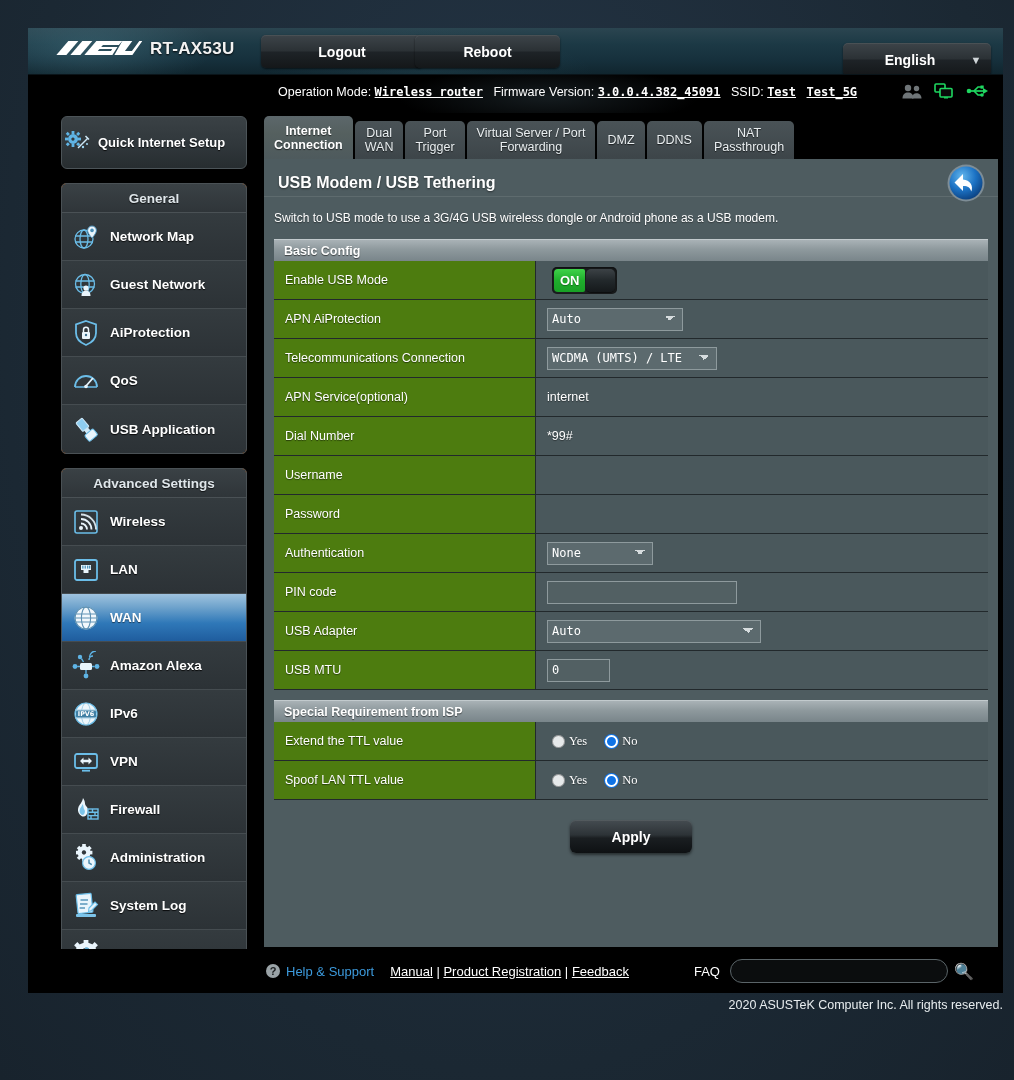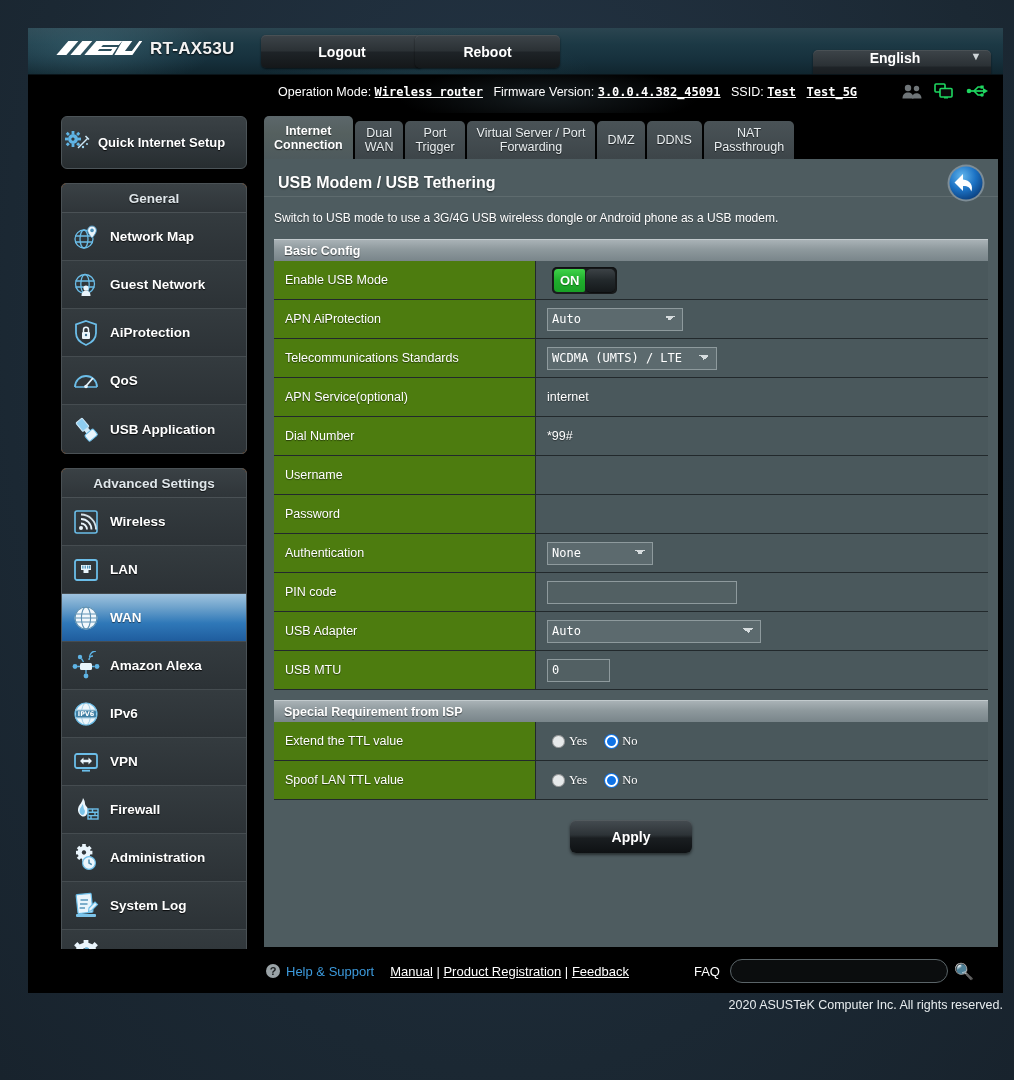--- a/index.html
+++ b/index.html
@@ -61,26 +61,26 @@
     color: #ffffff;
     font-size: 14px; font-weight: bold;
     display: flex; align-items: center; justify-content: center;
     box-shadow: 0 1px 2px rgba(0,0,0,.6), inset 0 1px 0 rgba(255,255,255,.07);
     cursor: pointer;
   }
   .topbtn.logout { left: 233px; width: 162px; }
   .topbtn.reboot { left: 387px; width: 145px; }
 
   .langbox {
-    position: absolute; right: 12px; top: 22px;
-    width: 178px; height: 33px;
+    position: absolute; right: 12px; top: 15px;
+    width: 148px; height: 33px;
     background: linear-gradient(180deg, #3d4449 0%, #2b3135 48%, #1e2327 52%, #141719 100%);
     border-radius: 5px;
     box-shadow: 0 1px 2px rgba(0,0,0,.6), inset 0 1px 0 rgba(255,255,255,.07);
-    display: flex; 
+    display: flex; align-items: center;
     cursor: pointer;
   }
   .langbox .lang-label {
     flex: 1; text-align: center;
     color: #fff; font-size: 14px; font-weight: bold;
     padding-left: 16px;
   }
   .langbox .caret {
     width: 30px; text-align: center;
     color: #cfd5d8; font-size: 11px;
@@ -834,21 +834,21 @@
           <div class="row">
             <div class="cell-label">APN AiProtection</div>
             <div class="cell-value">
               <select class="ui sel-apn">
                 <option>Auto</option>
               </select>
             </div>
           </div>
 
           <div class="row">
-            <div class="cell-label">Telecommunications Standards</div>
+            <div class="cell-label">Telecommunications Connection</div>
             <div class="cell-value">
               <select class="ui sel-telecom">
                 <option>WCDMA (UMTS) / LTE</option>
               </select>
             </div>
           </div>
 
           <div class="row">
             <div class="cell-label">APN Service(optional)</div>
             <div class="cell-value">internet</div>

